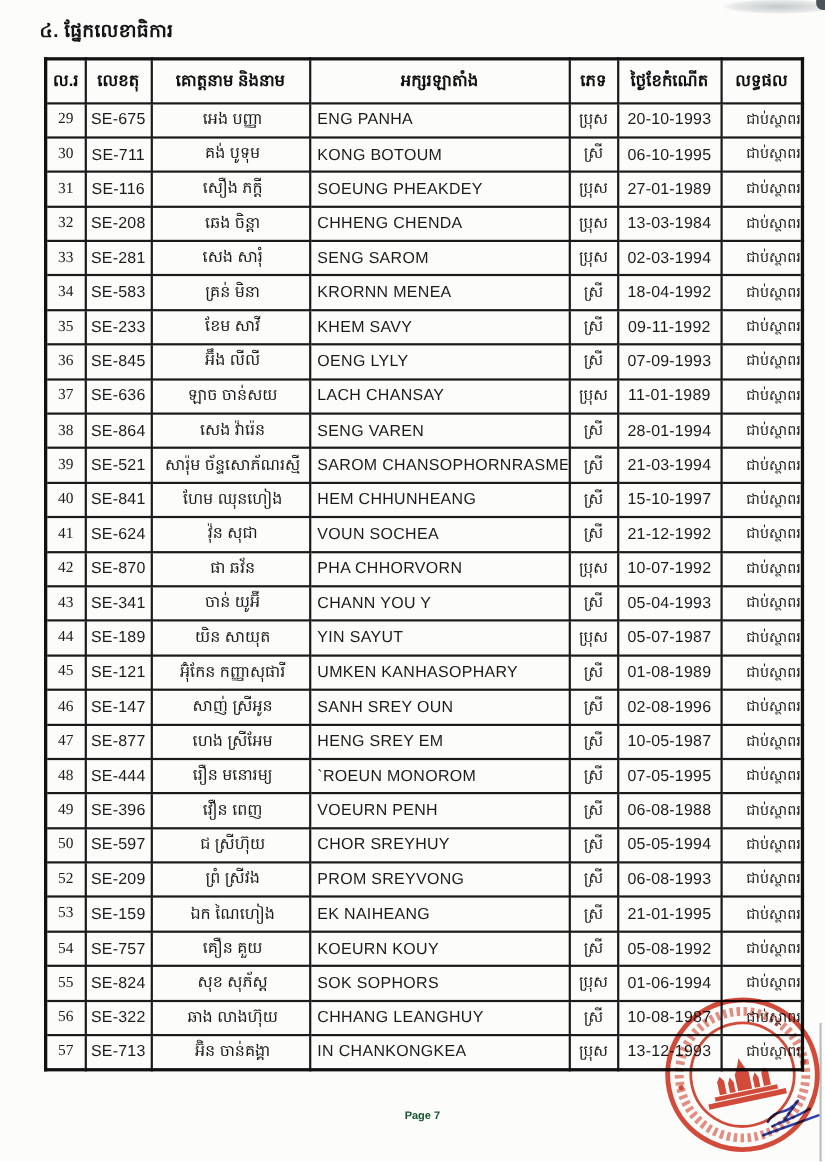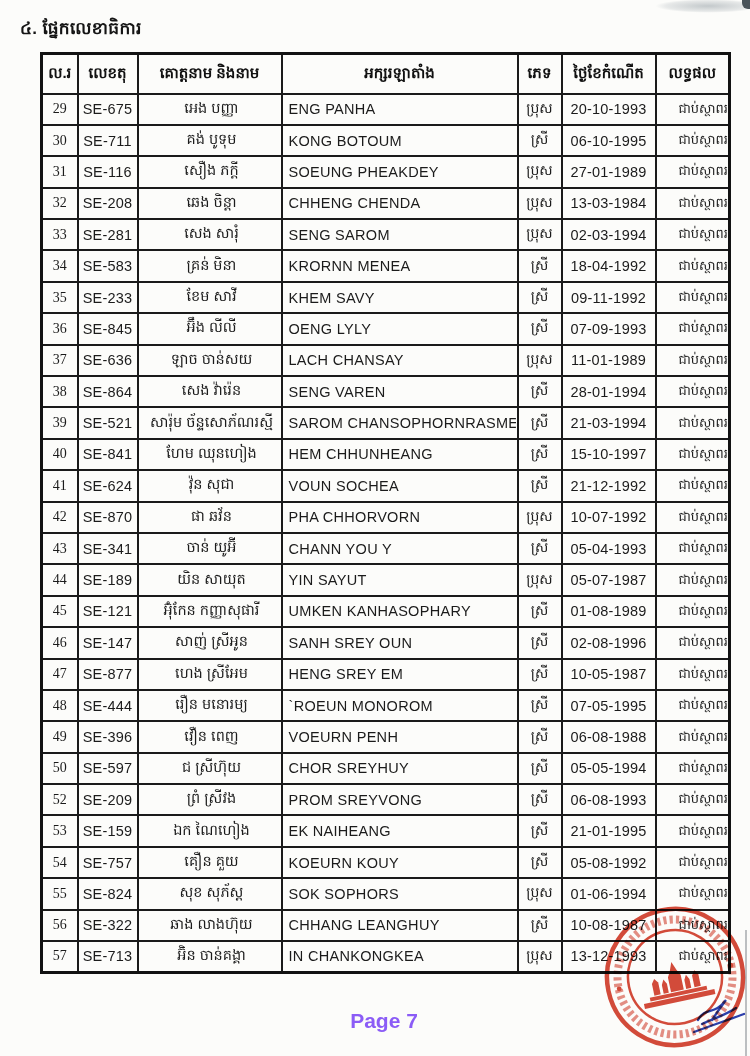--- a/index.html
+++ b/index.html
@@ -6,21 +6,21 @@
   html, body { width: 750px; height: 1056px; }
   body {
     position: relative;
     background: #fcfcfa;
     font-family: "Liberation Sans", sans-serif;
     color: #1b1b1b;
     overflow: hidden;
   }
   .section-title {
     position: absolute;
-    left: 20px; top: 17px;
+    left: 36px; top: 17px;
     font-size: 17px;
     font-weight: bold;
     letter-spacing: 0.3px;
     color: #141414;
   }
   .doc-table {
     position: absolute;
     left: 40px; top: 52px;
     width: 688px;
     border-collapse: collapse;
@@ -48,23 +48,23 @@
   td.c-kh   { text-align: center; padding-left: 4px; font-size: 14.5px; }
   td.c-lat  { text-align: left; padding-left: 6px; font-size: 14.5px; letter-spacing: 0.3px; border-radius: 13px; }
   td.c-gen  { text-align: center; font-size: 14px; margin-top: 20px; }
   td.c-dob  { text-align: center; font-size: 14.5px; letter-spacing: 0.2px; }
   td.c-res  { text-align: right; font-size: 13px; }
   .page-footer {
     position: absolute;
     left: 0; right: 0; top: 1009px;
     text-align: center;
     padding-left: 18px;
-    font-size: 21px;
+    font-size: 10px;
     font-weight: bold;
-    color: #8b5cf6;
+    color: #14532d;
   }
   .stamp {
     position: absolute;
     left: 599px; top: 901px;
     width: 152px; height: 152px;
     mix-blend-mode: multiply;
     opacity: 0.92;
     pointer-events: none;
   }
   .signature {

